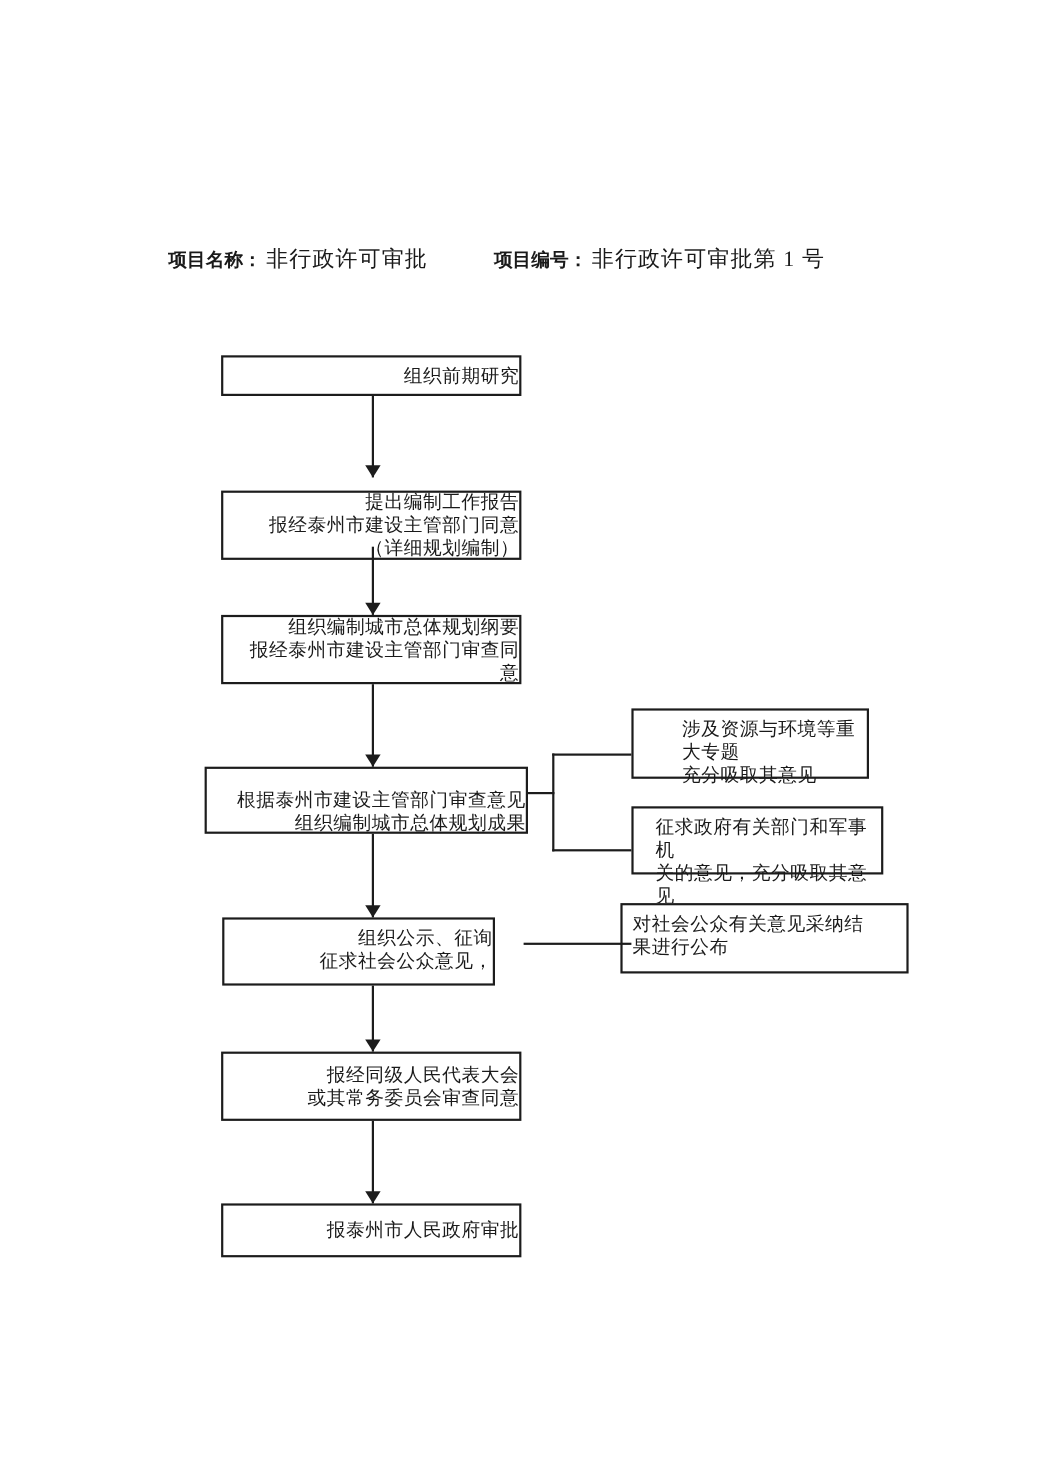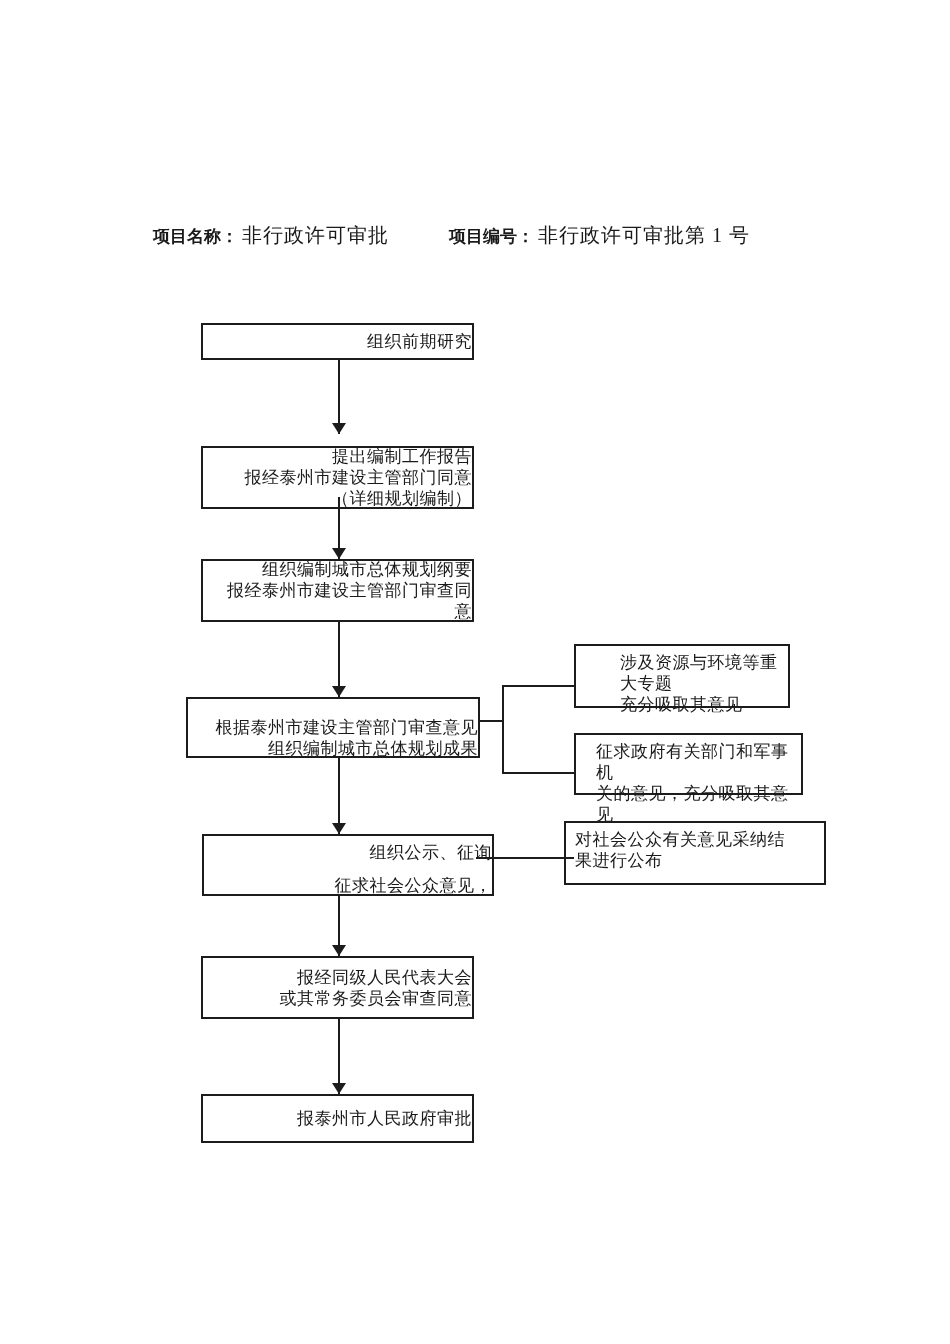--- a/index.html
+++ b/index.html
@@ -106,21 +106,21 @@
     <div>组织编制城市总体规划纲要</div>
     <div>报经泰州市建设主管部门审查同</div>
     <div>意</div>
   </div>
 
   <div class="node top" style="left:186px;top:697px;width:294px;height:61px;padding-top:18px;">
     <div>根据泰州市建设主管部门审查意见</div>
     <div>组织编制城市总体规划成果</div>
   </div>
 
-  <div class="node top" style="left:202px;top:834px;width:292px;height:62px;padding-top:6px;gap:12px;">
+  <div class="node top" style="left:202px;top:834px;width:248px;height:62px;padding-top:6px;">
     <div>组织公示、征询</div>
     <div>征求社会公众意见，</div>
   </div>
 
   <div class="node" style="left:201px;top:956px;width:273px;height:63px;">
     <div>报经同级人民代表大会</div>
     <div>或其常务委员会审查同意</div>
   </div>
 
   <div class="node" style="left:201px;top:1094px;width:273px;height:49px;">

